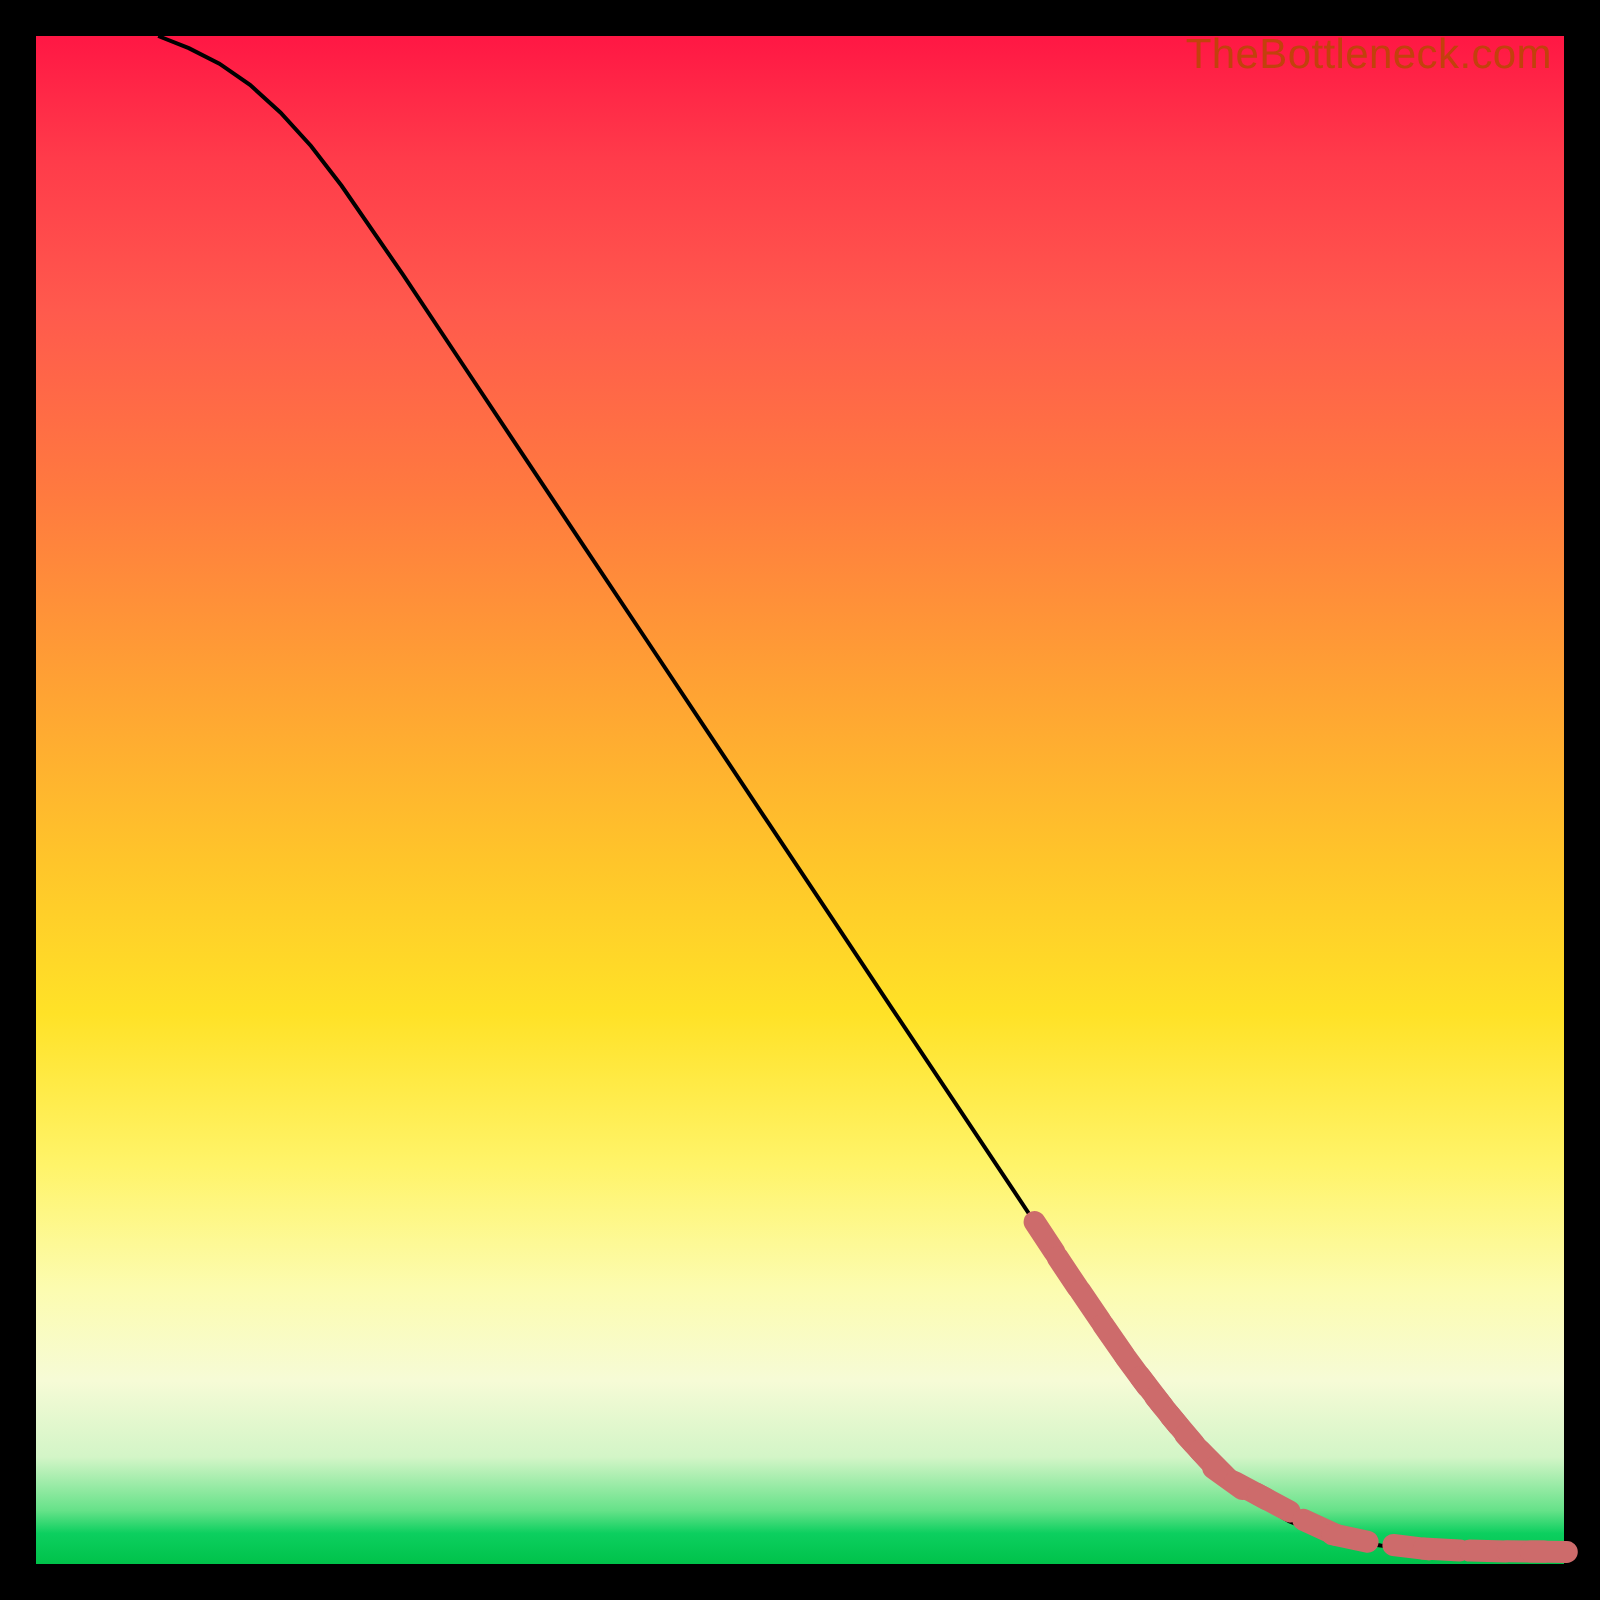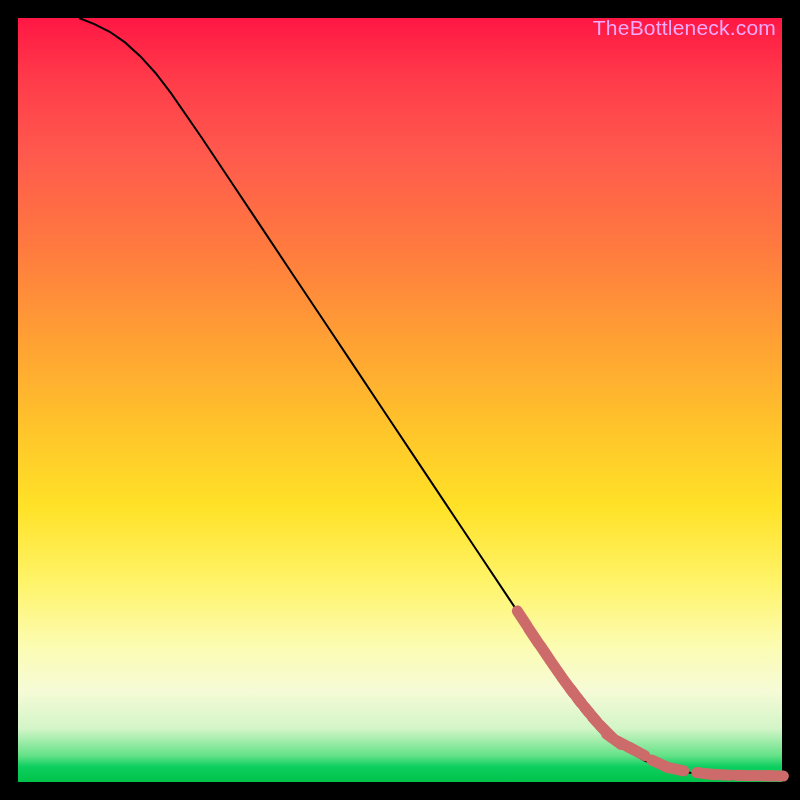--- a/index.html
+++ b/index.html
@@ -41,21 +41,21 @@
       #d3f5c7 93%,
       #66e289 96.5%,
       #0ccf5f 98%,
       #00c24a 100%
     );
   }
   .watermark {
     position: absolute;
     top: -2px;
     right: 6px;
-    color: #f0abfc;
+    color: #c2410c;
     font-size: 21px;
     font-weight: 500;
     letter-spacing: 0.2px;
     user-select: none;
   }
   svg.curve {
     position: absolute;
     left: 0;
     top: 0;
     width: 764px;

